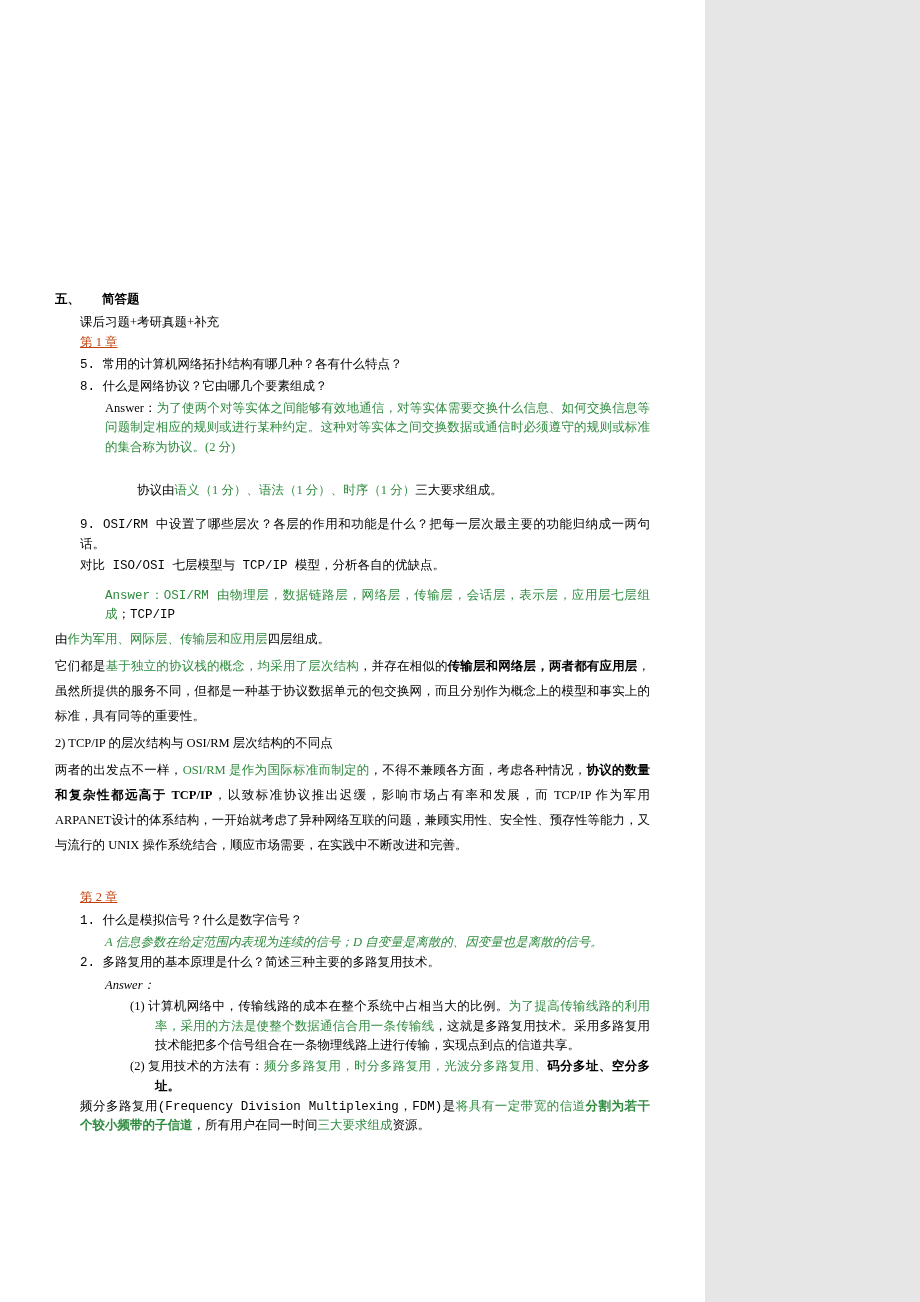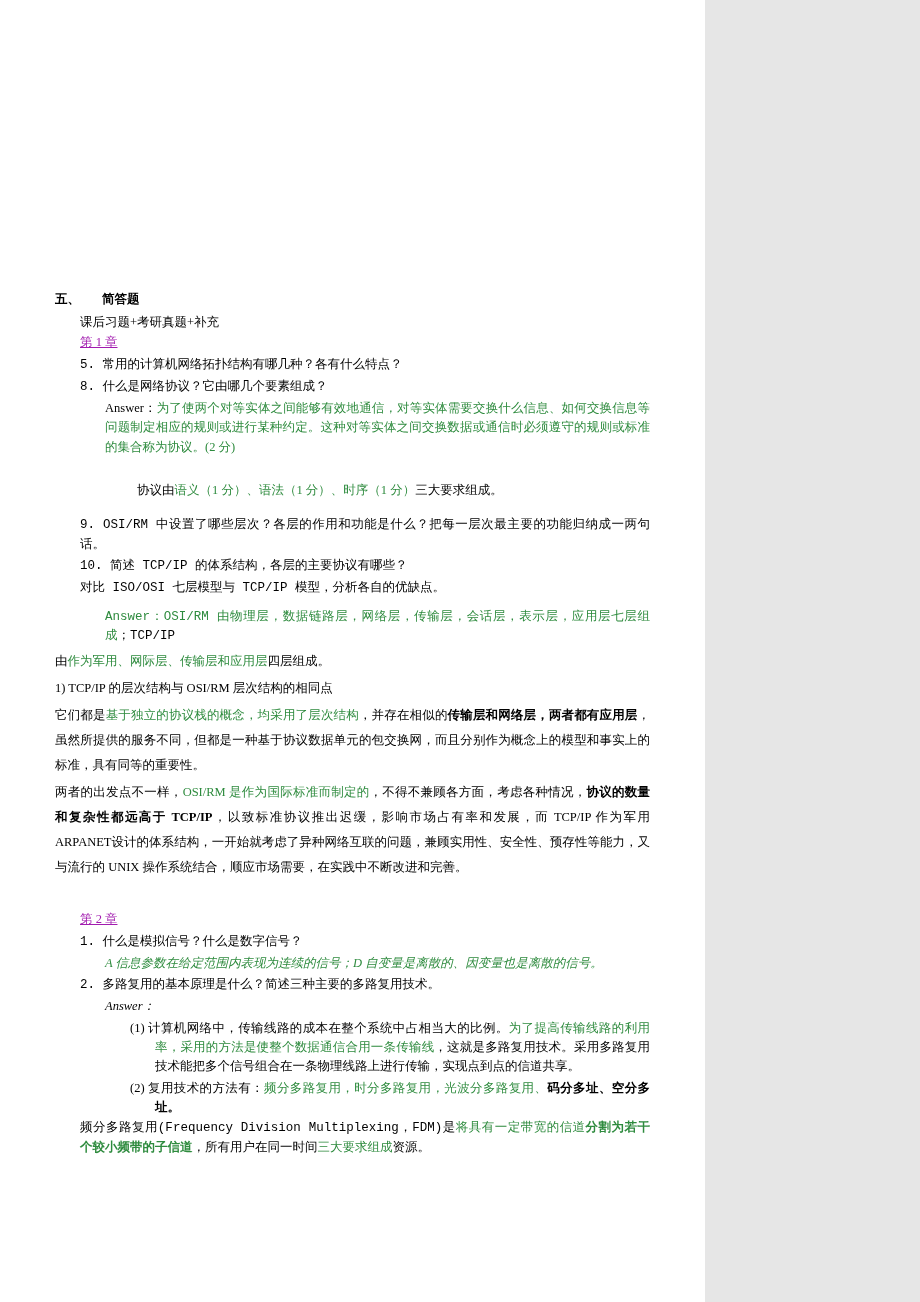--- a/index.html
+++ b/index.html
@@ -25,21 +25,21 @@
       display: flex;
       gap: 22px;
       font-weight: bold;
       margin-bottom: 4px;
     }
     .subtitle {
       padding-left: 25px;
       margin-bottom: 0;
     }
     .chapter {
-      color: #a21caf;
+      color: #c2410c;
       text-decoration: underline;
       padding-left: 25px;
       margin-bottom: 4px;
     }
     .indent-1 { padding-left: 25px; font-family: Liberation Mono, monospace; }
     .indent-2 { padding-left: 50px; font-style: italic; }
     .indent-ans { padding-left: 82px; margin-top: 24px; }
     .green { color: #2e8b3e; }
     .bold { font-weight: bold; }
     .para {
@@ -71,37 +71,36 @@
   <div class="para" style="padding-left:50px;">
     <span>Answer：</span><span class="green">为了使两个对等实体之间能够有效地通信，对等实体需要交换什么信息、如何交换信息等问题制定相应的规则或进行某种约定。这种对等实体之间交换数据或通信时必须遵守的规则或标准的集合称为协议。(2 分)</span>
   </div>
   <div class="indent-ans">
     <span>协议由</span><span class="green">语义（1 分）、语法（1 分）、时序（1 分）</span><span>三大要求组成。</span>
   </div>
 
   <div class="spacer-m"></div>
 
   <div class="indent-1 item-line para">9.  OSI/RM 中设置了哪些层次？各层的作用和功能是什么？把每一层次最主要的功能归纳成一两句话。</div>
-  <div class="indent-1 item-line">10. 简述 TCP/IP 的体系结构，各层的主要协议有哪些？</div>
   <div class="indent-1 item-line">对比 ISO/OSI 七层模型与 TCP/IP 模型，分析各自的优缺点。</div>
 
   <div class="spacer-s"></div>
 
   <div class="para block" style="padding-left:50px;text-indent:0;">
     <span class="green">Answer：</span><span class="green">OSI/RM 由物理层，数据链路层，网络层，传输层，会话层，表示层，应用层七层组成</span><span>；TCP/IP</span>
   </div>
   <div class="para" style="line-height:2.0;">
     <span>由</span><span class="green">作为军用、网际层、传输层和应用层</span><span>四层组成。</span>
   </div>
 
-  <div class="para" style="line-height:2.0;">1) TCP/IP 的层次结构与 OSI/RM 层次结构的相同点</div>
   <div class="para" style="line-height:2.0;">
     <span>它们都是</span><span class="green">基于独立的协议栈的概念，均采用了层次结构</span><span>，并存在相似的</span><span class="bold">传输层和网络层，两者都有应用层</span><span>，虽然所提供的服务不同，但都是一种基于协议数据单元的包交换网，而且分别作为概念上的模型和事实上的标准，具有同等的重要性。</span>
   </div>
 
+  <div class="para" style="line-height:2.0;">2) TCP/IP 的层次结构与 OSI/RM 层次结构的不同点</div>
   <div class="para" style="line-height:2.0;">
     <span>两者的出发点不一样，</span><span class="green">OSI/RM 是作为国际标准而制定的</span><span>，不得不兼顾各方面，考虑各种情况，</span><span class="bold">协议的数量和复杂性都远高于 TCP/IP</span><span>，以致标准协议推出迟缓，影响市场占有率和发展，而 TCP/IP 作为军用 ARPANET设计的体系结构，一开始就考虑了异种网络互联的问题，兼顾实用性、安全性、预存性等能力，又与流行的 UNIX 操作系统结合，顺应市场需要，在实践中不断改进和完善。</span>
   </div>
 
   <div class="spacer-l"></div>
 
   <div class="chapter">第 2 章</div>
 
   <div class="indent-1 item-line">1.  什么是模拟信号？什么是数字信号？</div>
   <div class="indent-2 green item-line">A 信息参数在给定范围内表现为连续的信号；D 自变量是离散的、因变量也是离散的信号。</div>

